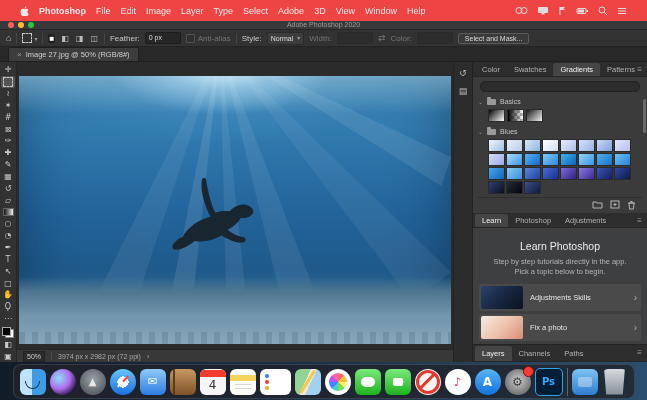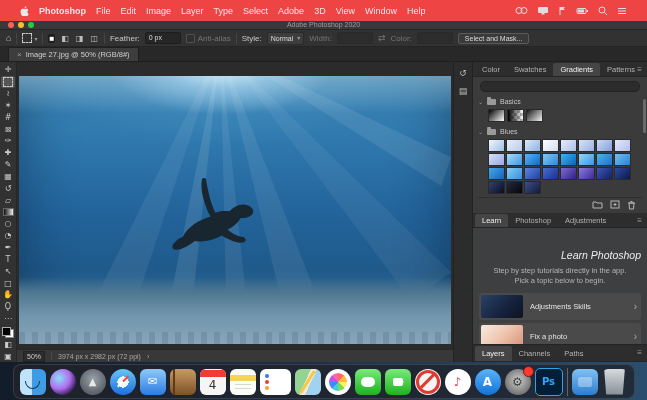--- a/index.html
+++ b/index.html
@@ -105,21 +105,21 @@
   .thumb-row{display:flex;gap:2px;padding:2px 0 4px 10px;}
   .gswatch{width:15px;height:11px;border:1px solid #2a2a2a;}
   .checker{background-image:linear-gradient(45deg,#bbb 25%,transparent 25%,transparent 75%,#bbb 75%),
            linear-gradient(45deg,#bbb 25%,#fff 25%,#fff 75%,#bbb 75%);background-size:6px 6px;background-position:0 0,3px 3px;}
   .checker .ol{width:100%;height:100%;background:linear-gradient(90deg,#000,rgba(0,0,0,0));}
   .grad-grid{display:flex;flex-wrap:wrap;gap:1px;padding:2px 0 3px 10px;width:150px;}
   .gfooter{display:flex;justify-content:flex-end;gap:7px;padding:2px 6px 1px;border-top:1px solid #2e2e2e;}
   .scrollthumb{position:absolute;right:1px;top:22px;width:3px;height:34px;background:#6a6a6a;border-radius:2px;}
 
   .learn-body{flex:1 1 auto;background:#3e3f41;display:flex;flex-direction:column;min-height:0;padding:0 6px;}
-  .learn-head{font-size:10.5px;color:#ececec;text-align:right;margin-top:21px;font-style:italic;}
+  .learn-head{font-size:10.5px;color:#ececec;text-align:center;margin-top:12px;}
   .learn-desc{font-size:7.5px;color:#b5b5b5;text-align:center;line-height:1.3;margin:5px 8px 7px;}
   .cards{display:flex;flex-direction:column;gap:3px;}
   .card{height:27px;background:#4a4a4a;border-radius:3px;display:flex;align-items:center;gap:7px;padding:0 4px 0 2px;}
   .card .thumb{width:42px;height:23px;border-radius:2px;flex:0 0 auto;}
   .card .lbl{font-size:7.5px;color:#e4e4e4;flex:1 1 auto;}
   .card .chev{color:#aaa;font-size:10px;}
 
   .layers-tabs{height:16px;background:#2d2d2d;border-top:1px solid #242424;display:flex;align-items:center;
                padding-left:2px;position:relative;flex:0 0 auto;}
   .layers-tabs .ptab{padding:3px 7px;}

